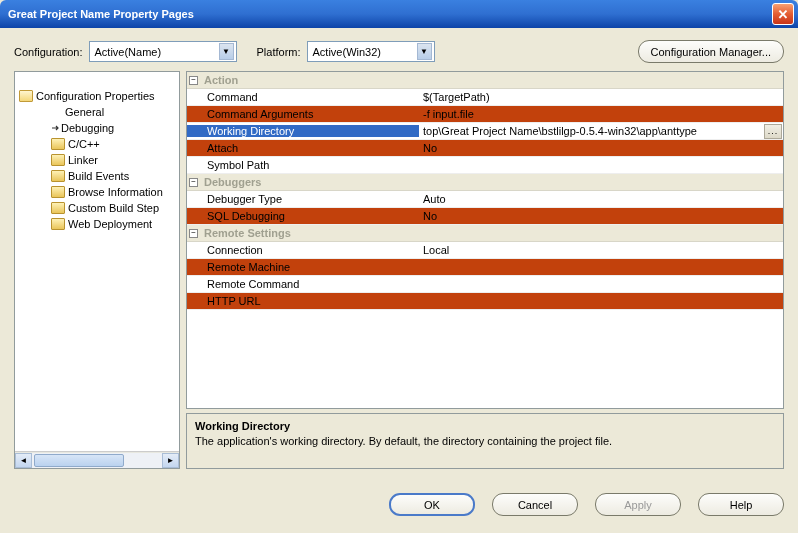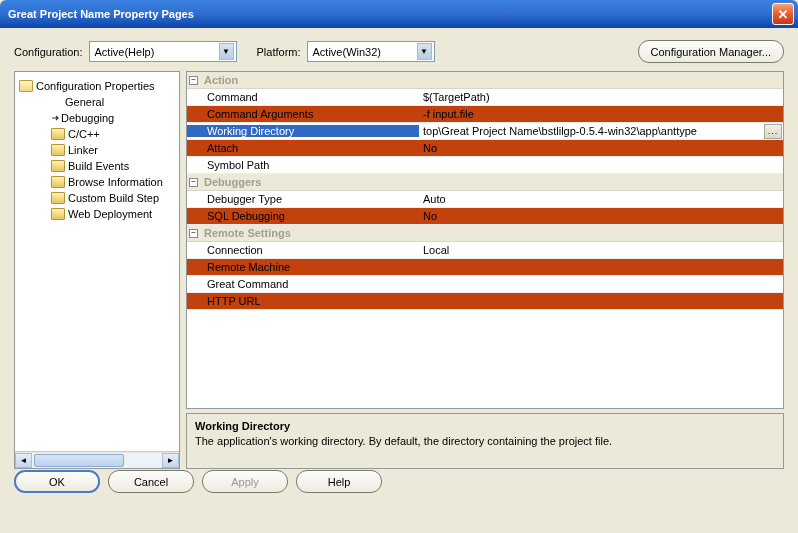--- a/index.html
+++ b/index.html
@@ -15,21 +15,21 @@
 .lbl { color: #000; }
 .combo { height: 21px; background: #fff; border: 1px solid #7f9db9; display: flex; align-items: center; padding: 0 2px 0 5px; }
 .combo-text { flex: 1; }
 .combo-arrow { width: 15px; height: 17px; background: linear-gradient(#dbe4f0,#b8cee8); border: 1px solid #a4b8d3; display: flex; align-items: center; justify-content: center; font-size: 8px; }
 .btn { height: 23px; border: 1px solid #7a7a6a; background: linear-gradient(#fdfdfb,#edebe1); padding: 0 12px; cursor: pointer; border-radius: 11px; }
 .btn-disabled { color: #999; }
 
 .mainrow { display: flex; gap: 6px; height: 398px; }
 
 .tree-panel { width: 166px; border: 1px solid #919b9c; background: #fff; display: flex; flex-direction: column; }
-.tree { flex: 1; overflow: hidden; padding: 6px 0; }
+.tree { flex: 1; overflow: hidden; padding: 16px 0; }
 .tree-item { display: flex; align-items: center; height: 16px; padding-left: 4px; white-space: nowrap; cursor: pointer; }
 .tree-item.indent1 { padding-left: 36px; }
 .tree-icon { width: 14px; height: 12px; margin-right: 3px; display: inline-block; }
 .folder-closed { background: linear-gradient(#fef1b5,#e9c55a); border: 1px solid #b9932f; border-radius: 1px; }
 .folder-open { background: linear-gradient(#fff5cf,#f4d77a); border: 1px solid #c19a38; border-radius: 1px; }
 .arrow-ico { width: 10px; height: 10px; }
 .hscroll { height: 17px; background: #e8e8e0; display: flex; align-items: center; border-top: 1px solid #ccc; }
 .hscroll-btn { width: 17px; height: 15px; background: linear-gradient(#e4ecf7,#c3d6ef); border: 1px solid #a9bdd6; display: flex; align-items: center; justify-content: center; font-size: 8px; }
 .hscroll-track { flex: 1; background: #eef1f6; height: 15px; position: relative; }
 .hscroll-thumb { position: absolute; left: 2px; width: 90px; height: 13px; top: 1px; background: linear-gradient(#d7e5f7,#bad2ef); border: 1px solid #8faacb; border-radius: 2px; }
@@ -43,39 +43,39 @@
 .prop-row.alt { background: #c2410c; }
 .prop-name { width: 232px; padding-left: 20px; }
 .prop-val { flex: 1; padding-left: 4px; overflow: hidden; white-space: nowrap; }
 .prop-row.selected .prop-name { background: #316ac5; color: #fff; }
 .prop-row.selected .prop-val { background: #fff; }
 .ellipsis-btn { width: 18px; height: 15px; background: linear-gradient(#f1efe6,#ddd9c8); border: 1px solid #aca899; margin-right: 1px; display: flex; align-items: center; justify-content: center; font-size: 9px; letter-spacing: 1px; cursor: pointer; }
 
 .desc-panel { height: 56px; border: 1px solid #919b9c; background: #ece9d8; padding: 6px 8px; }
 .desc-title { font-weight: bold; margin-bottom: 3px; }
 
-.bottom-btns { display: flex; gap: 8px; margin-top: 1px; }
+.bottom-btns { display: flex; justify-content: flex-end; gap: 17px; margin-top: 24px; }
 .bottom-btns .btn { width: 86px; }
 .btn-default { border: 2px solid #4a7ac9; }
 </style>
 </head>
 <body>
 
 <div class="titlebar">
   <span class="titlebar-text">Great Project Name Property Pages</span>
   <div class="close-btn">
       <span class="close-x">✕</span>
     </div>
 </div>
 
 <div class="content">
   <div class="toprow">
     <span class="lbl">Configuration:</span>
     <div class="combo" style="width:148px">
-      <span class="combo-text">Active(Help)</span>
+      <span class="combo-text">Active(Name)</span>
       <div class="combo-arrow">▼</div>
     </div>
     <span style="width:8px"></span>
     <span class="lbl">Platform:</span>
     <div class="combo" style="width:128px">
       <span class="combo-text">Active(Win32)</span>
       <div class="combo-arrow">▼</div>
     </div>
     <span style="flex:1"></span>
     <button class="btn">Configuration Manager...</button>
@@ -198,21 +198,21 @@
               <span>Local</span>
             </div>
           </div>
           <div class="prop-row alt">
             <div class="prop-name">Remote Machine</div>
             <div class="prop-val" style="display:flex;align-items:center;">
               <span></span>
             </div>
           </div>
           <div class="prop-row">
-            <div class="prop-name">Great Command</div>
+            <div class="prop-name">Remote Command</div>
             <div class="prop-val" style="display:flex;align-items:center;">
               <span></span>
             </div>
           </div>
           <div class="prop-row alt">
             <div class="prop-name">HTTP URL</div>
             <div class="prop-val" style="display:flex;align-items:center;">
               <span></span>
             </div>
           </div>

